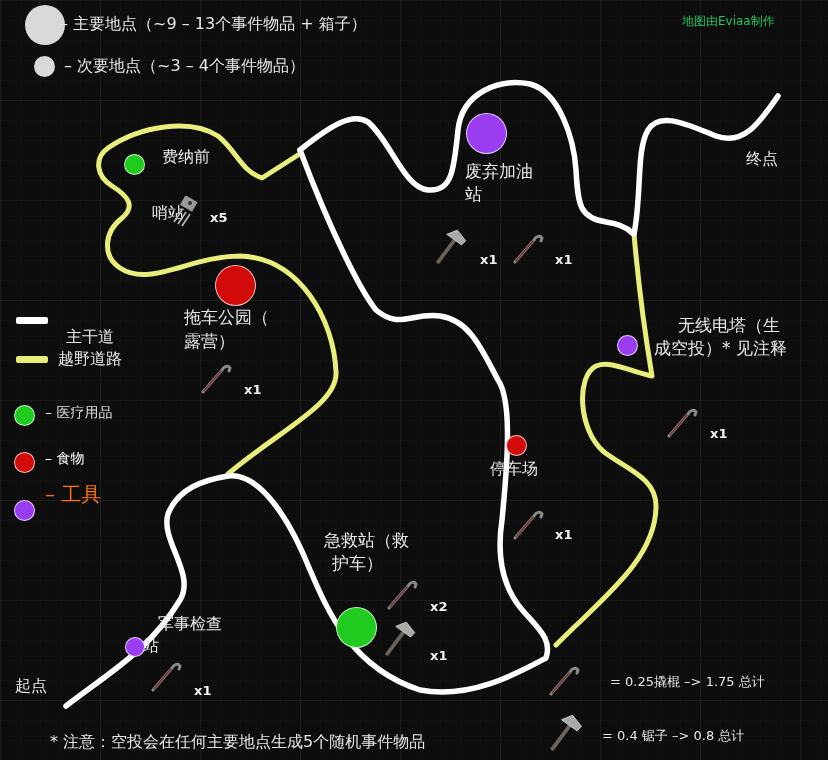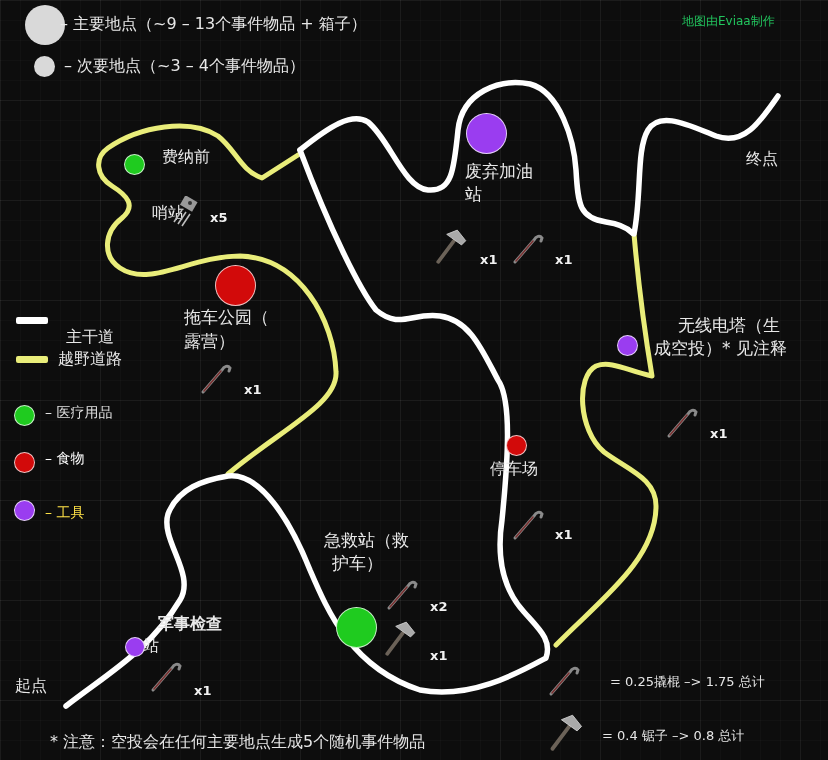--- a/index.html
+++ b/index.html
@@ -55,21 +55,21 @@
 <div class="leg-line" style="left:16px;top:317px;background:#ffffff;"></div>
 <div class="abs t16" style="left:66px;top:314px;margin-top:12px;">主干道</div>
 <div class="leg-line" style="left:16px;top:356px;background:#e9ed7a;"></div>
 <div class="abs t16" style="left:58px;top:348px;">越野道路</div>
 
 <div class="dot" style="left:14px;top:405px;width:21px;height:21px;background:#1fcb1f;"></div>
 <div class="abs" style="left:45px;top:404px;font-size:14px;color:#e0e0e0;">– 医疗用品</div>
 <div class="dot" style="left:14px;top:452px;width:21px;height:21px;background:#d20a0a;"></div>
 <div class="abs" style="left:45px;top:450px;font-size:14px;color:#ffffff;">– 食物</div>
 <div class="dot" style="left:14px;top:500px;width:21px;height:21px;background:#9a3df0;"></div>
-<div class="abs" style="left:45px;top:504px;font-size:14px;color:#fde047;">– 工具</div>
+<div class="abs" style="left:45px;top:481px;font-size:20px;color:#f97316;">– 工具</div>
 
 <svg width="0" height="0" style="position:absolute">
   <defs>
     <g id="crowbar">
       <path d="M3,30 L22,8 C24,4 28,3 30,6 L29,9" fill="none" stroke="#8a8a8a" stroke-width="3" stroke-linecap="round"></path>
       <path d="M4,29 L21,9" fill="none" stroke="#7a3030" stroke-width="1.5" stroke-linecap="round"></path>
     </g>
     <g id="hammer">
       <path d="M4,32 L19,12" stroke="#6b6258" stroke-width="3.5" stroke-linecap="round"></path>
       <path d="M12,6 L22,2 L30,12 L26,16 Z" fill="#a9a9a9" stroke="#d0d0d0" stroke-width="0.8"></path>
@@ -131,21 +131,21 @@
 <svg class="icon" style="left:386px;top:578px;" width="34" height="34" viewBox="0 0 34 34">
     <use href="#crowbar"></use>
   </svg>
 <div class="abs cnt" style="left:430px;top:599px;">x2</div>
 <svg class="icon" style="left:383px;top:620px;" width="36" height="36" viewBox="0 0 34 34">
     <use href="#hammer"></use>
   </svg>
 <div class="abs cnt" style="left:430px;top:648px;">x1</div>
 
 <div class="dot" style="left:125px;top:637px;width:20px;height:20px;background:#9a3df0;"></div>
-<div class="abs t16" style="left:158px;top:613px;font-weight:bold;">军事检查</div>
+<div class="abs t16" style="left:158px;top:613px;">军事检查</div>
 <div class="abs t16" style="left:143px;top:635px;">站</div>
 <svg class="icon" style="left:150px;top:660px;" width="34" height="34" viewBox="0 0 34 34">
     <use href="#crowbar"></use>
   </svg>
 <div class="abs cnt" style="left:194px;top:683px;">x1</div>
 
 <div class="abs t16" style="left:15px;top:675px;">起点</div>
 <div class="abs t16" style="left:746px;top:148px;">终点</div>
 
 <svg class="icon" style="left:548px;top:662px;" width="34" height="38" viewBox="0 0 34 34">

